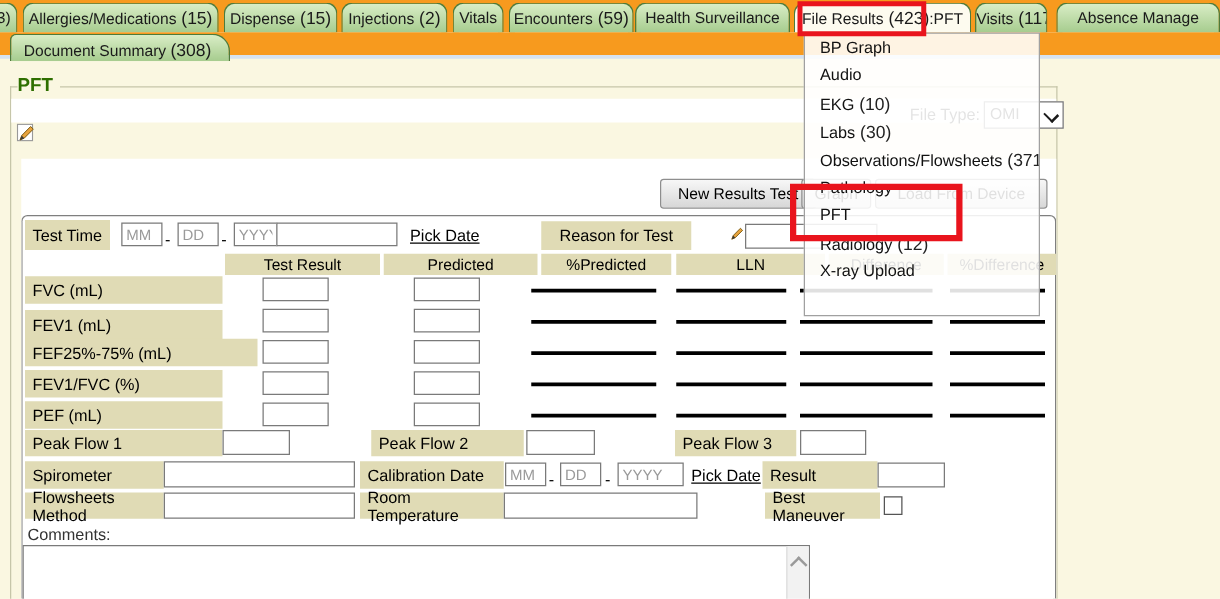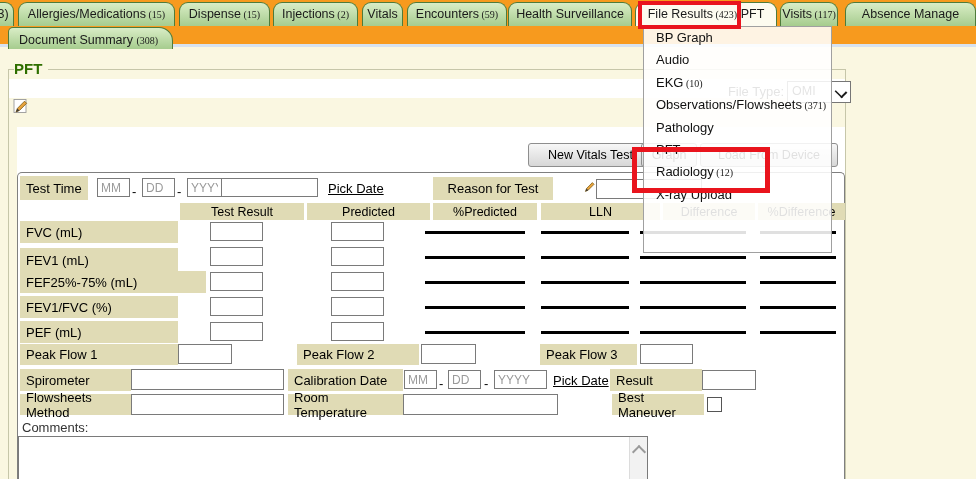--- a/index.html
+++ b/index.html
@@ -14,21 +14,21 @@
   .tabbar1{left:0;top:0;width:976px;height:26px;background:#F79A1E;z-index:10;}
   .tabbar2{left:0;top:26px;width:976px;height:18px;background:#F79A1E;z-index:10;}
   .tab{
     position:absolute;top:2px;height:24px;box-sizing:border-box;
     border:1px solid #4F7B3B;border-bottom:none;border-radius:9px 9px 0 0;
     background:linear-gradient(#D9EDC6,#A6CC8E);
     font-size:12.5px;color:#1A1A1A;text-align:center;line-height:22px;
     overflow:hidden;white-space:nowrap;cursor:pointer;
   }
   .tab.active{background:#FDFBEF;}
-  .cnt{font-size:10px;font-family:Liberation Serif, serif;}
+  .cnt{font-size:14px;}
   .tab2{
     position:absolute;left:8px;top:1px;height:17px;padding:4px 14px 0 10px;
     border:1px solid #4F7B3B;border-bottom:none;border-radius:5px 14px 0 0;
     background:linear-gradient(#D9EDC6,#A6CC8E);
     font-size:12.5px;color:#1A1A1A;line-height:16px;white-space:nowrap;cursor:pointer;
   }
 
   
   .content{left:0;top:44px;width:976px;height:435px;background:#FAF7E1;border-top:3px solid #D6E2F0;z-index:1;}
   .fieldset{left:8px;top:69px;width:838px;height:411px;border:1px solid #C6C6A9;border-bottom:none;z-index:1;}
@@ -98,21 +98,21 @@
   <span>OMI</span>
   <span class="sel-chev"></span>
 </div>
 
 <svg class="pencil-svg" style="left:13px;top:98px;" width="16" height="16" viewBox="0 0 16 16">
   <rect x="1" y="1.5" width="12" height="13" fill="#fff" stroke="#999" stroke-width="0.9"></rect>
   <path d="M3 14 L4.4 10.4 L11.5 3.2 L13.6 5.3 L6.4 12.5 Z" fill="#E8A33D" stroke="#7A5A10" stroke-width="0.8"></path>
   <path d="M3 14 L4.4 10.4 L6.4 12.5 Z" fill="#3A3A3A"></path>
 </svg>
 
-<div class="btn" style="left:528px;top:143px;width:125px;">New Vitals Test</div>
+<div class="btn" style="left:528px;top:143px;width:125px;">New Results Test</div>
 <div class="btn" style="left:641px;top:143px;width:56px;">Graph</div>
 <div class="btn" style="left:700px;top:143px;width:138px;">Load From Device</div>
 
 <div class="abs tablebox"></div>
 
 <div class="cell lbl tan" style="left:20px;top:176px;width:68px;height:24px;">Test Time</div>
 <input class="txt" style="left: 97px; top: 178px; width: 33px; height: 19px;" placeholder="MM">
 <span class="dash" style="left:132px;top:184px;">-</span>
 <input class="txt" style="left: 142px; top: 178px; width: 33px; height: 19px;" placeholder="DD">
 <span class="dash" style="left:177px;top:184px;">-</span>
@@ -222,20 +222,21 @@
   <div class="tab2">
     <span>Document Summary</span>
     <span class="cnt">(308)</span>
   </div>
 </div>
 
 <div class="menu" id="gen-menu">
     <div class="menu-item"><span>BP Graph</span></div>
     <div class="menu-item"><span>Audio</span></div>
     <div class="menu-item"><span>EKG</span><span class="cnt"> (10)</span></div>
+    <div class="menu-item"><span>Labs</span><span class="cnt"> (30)</span></div>
     <div class="menu-item"><span>Observations/Flowsheets</span><span class="cnt"> (371)</span></div>
     <div class="menu-item"><span>Pathology</span></div>
     <div class="menu-item"><span>PFT</span></div>
     <div class="menu-item"><span>Radiology</span><span class="cnt"> (12)</span></div>
     <div class="menu-item"><span>X-ray Upload</span></div>
   </div>
 
 <div class="redbox" style="left:638px;top:1px;width:95px;height:20px;"></div>
 <div class="redbox thick" style="left:632px;top:147px;width:128px;height:36px;"></div>
 

